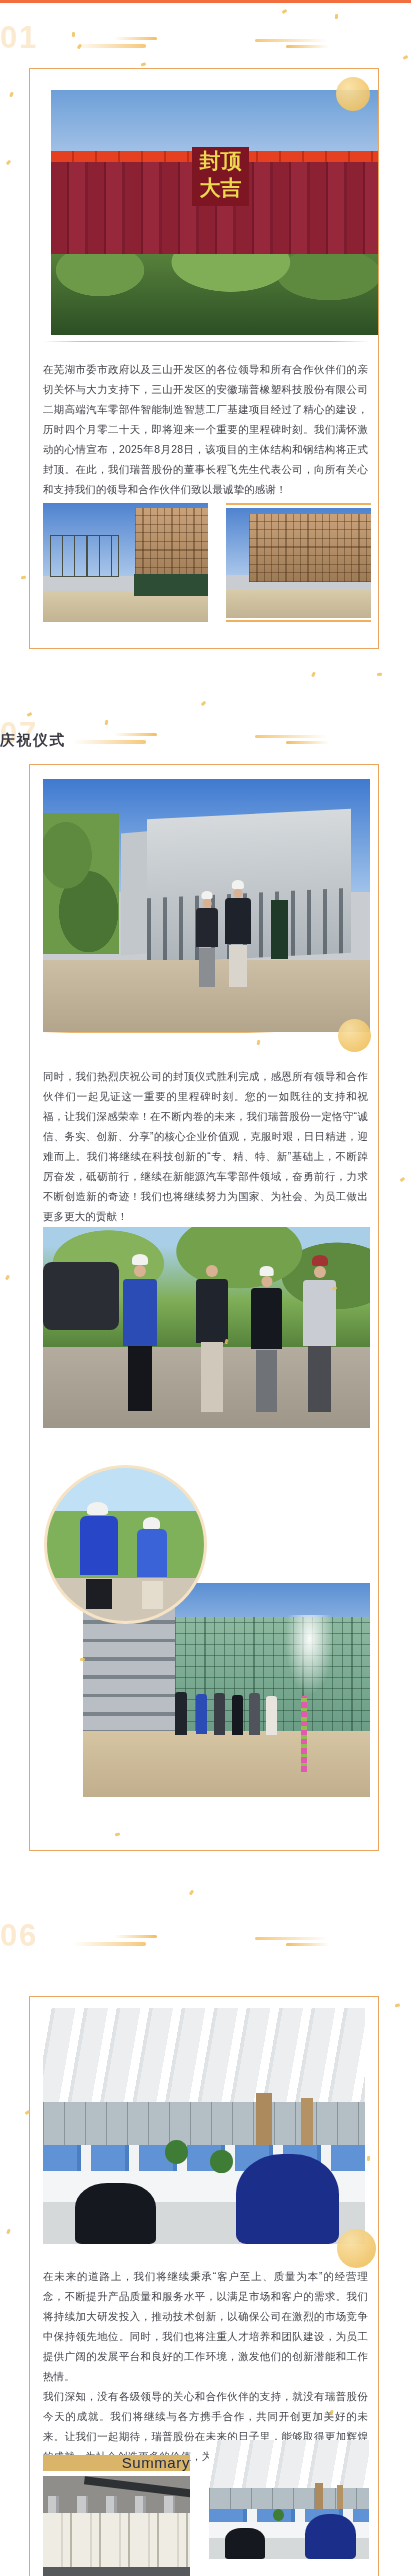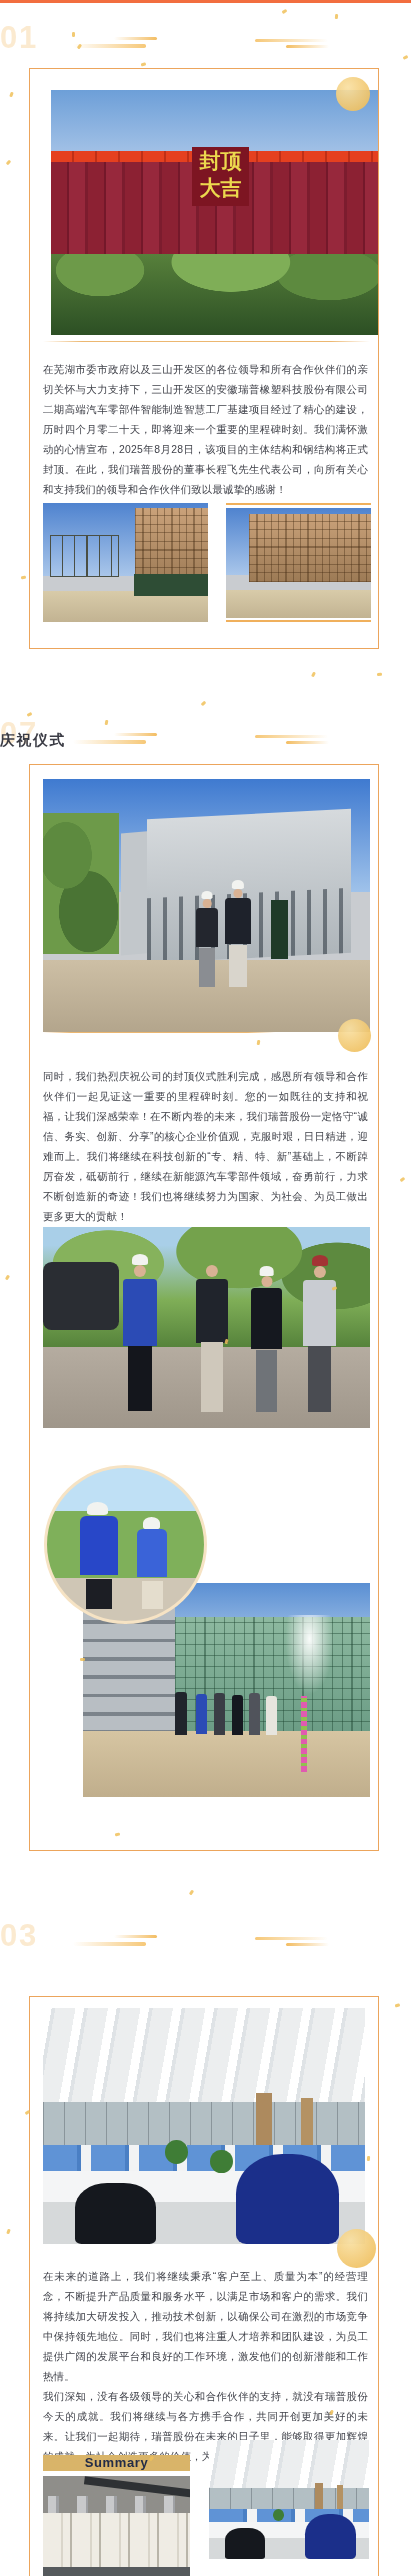--- a/index.html
+++ b/index.html
@@ -115,22 +115,22 @@
   .office .plant{position:absolute;width:7%;height:10%;border-radius:50%;background:#3f7d36;}
   
   .p7-wall{position:absolute;top:0;left:0;right:0;height:52%;background:#8f8e8a;}
   .p7-pipe{position:absolute;top:6%;left:28%;width:75%;height:7%;background:#2e3134;transform:rotate(7deg);}
   .p7-machines{position:absolute;top:34%;left:0;right:0;height:50%;
         background:repeating-linear-gradient(90deg,#efece4 0 18.3px,#d9d5ca 18.3px 20px,#efece4 20px 27px,#b9b5a9 27px 29px);}
   .p7-hoppers{position:absolute;top:18%;left:0;right:0;height:18%;
         background:repeating-linear-gradient(90deg,transparent 0 4.9px,#c8c9cb 4.9px 13.5px,#9fa1a4 13.5px 16px,transparent 16px 29px);}
   .p7-floor{position:absolute;bottom:0;left:0;right:0;height:17%;background:#565a5d;}
   
-  .summary{position:absolute;background:#d9b469;color:#232c47;font-weight:bold;font-size:13px;
-        text-align:center;line-height:16px;letter-spacing:0.6px;}
+  .summary{position:absolute;background:#d9b469;color:#232c47;font-weight:normal;font-size:15px;
+        text-align:right;line-height:16px;letter-spacing:0.6px;}
   .sparkle{position:absolute;width:3.1px;height:4.9px;border-radius:1.2px;background:#f0c15a;opacity:.85;
         transform:rotate(25deg);}
 </style>
 </head>
 <body>
 
 <div class="page">
   <div class="topbar"></div>
 
   <div class="sec-header" style="top:35px;">
@@ -262,21 +262,21 @@
       <div class="sil" style="left:92px;top:109px;width:12.2px;height:43px;background:#20242b;"></div>
       <div class="sil" style="left:113px;top:111px;width:11px;height:40px;background:#2b4bb5;"></div>
       <div class="sil" style="left:131px;top:110px;width:11px;height:42px;background:#3a3d45;"></div>
       <div class="sil" style="left:149px;top:112px;width:11px;height:40px;background:#15181f;"></div>
       <div class="sil" style="left:166px;top:110px;width:11px;height:42px;background:#50535b;"></div>
       <div class="sil" style="left:183px;top:113px;width:11px;height:39px;background:#e7e5de;"></div>
     </div>
   </div>
 
   <div class="sec-header" style="top:1933px;">
-    <div class="watermark">03</div>
+    <div class="watermark">06</div>
     <span class="ln ln-l1"></span>
     <span class="ln ln-l2"></span>
     <span class="ln ln-r1"></span>
     <span class="ln ln-r2"></span>
   </div>
 
   <div class="box" id="box3">
     <div class="photo office" style="left:13px;top:11px;width:322px;height:236px;">
       <div class="ceil"></div>
       <div class="glass"></div>

